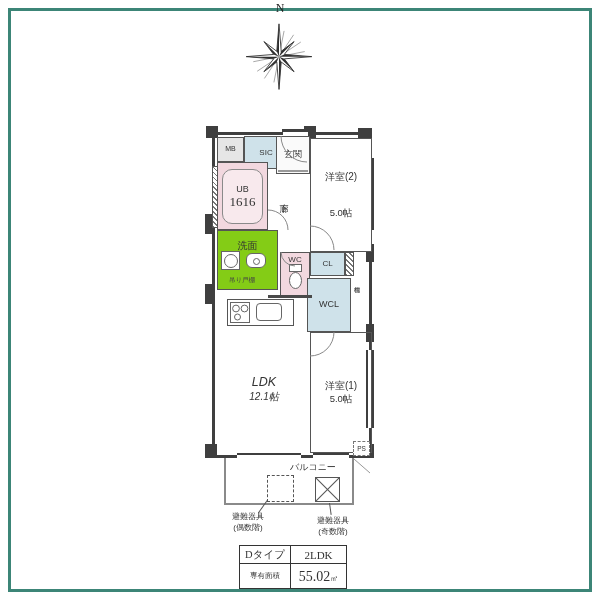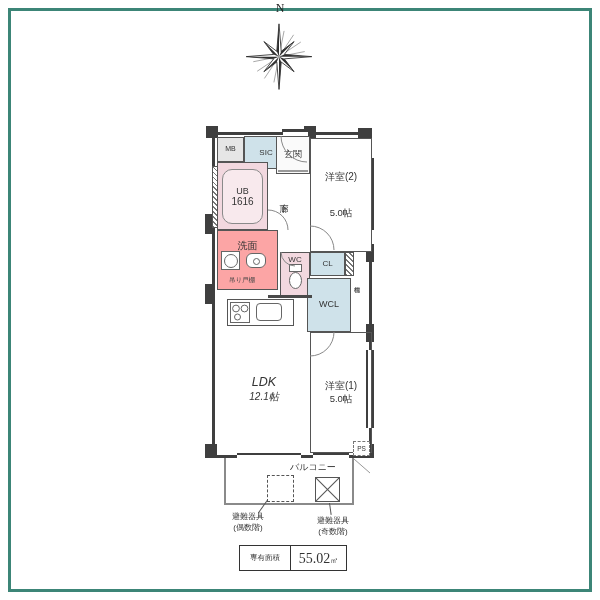--- a/index.html
+++ b/index.html
@@ -40,22 +40,22 @@
   
   .room{border:1.5px solid #555;display:flex;align-items:center;justify-content:center;
         flex-direction:column;text-align:center;line-height:1.25;}
   #mb{left:217px;top:137px;width:27px;height:25px;background:#e6e6e6;font-size:7px;}
   #sic{left:244px;top:136px;width:44px;height:33px;background:#cfe2ea;font-size:8px;}
   #genkan{left:276px;top:136px;width:34px;height:38px;background:#fafafa;font-size:9px;}
   #step-line{left:278px;top:170px;width:30px;height:2px;background:#999;}
   #ub{left:217px;top:162px;width:51px;height:68px;background:#f2d8df;}
   #bathtub{left:222px;top:169px;width:41px;height:55px;border:1.5px solid #8a8a8a;border-radius:10px;
            background:rgba(255,255,255,.45);display:flex;flex-direction:column;align-items:center;justify-content:center;}
-  #bathtub .l1{font-size:9px;} #bathtub .l2{font-size:10px;}
-  #senmen{left:217px;top:230px;width:61px;height:60px;background:#fca5a5;
+  #bathtub .l1{font-size:9px;} #bathtub .l2{font-size:13px;font-family:Liberation Serif, serif;}
+  #senmen{left:217px;top:230px;width:61px;height:60px;background:#84cc16;
           justify-content:flex-start;padding-top:9px;font-size:10px;}
   #washer{left:221px;top:251px;width:19px;height:19px;border:1px solid #666;background:#fff;}
   #washer .circ{width:12px;height:12px;border:1px solid #666;border-radius:50%;margin:2px auto;}
   #basin{left:246px;top:253px;width:20px;height:15px;border:1px solid #666;border-radius:6px;background:#fff;}
   #basin .circ{width:5px;height:5px;border:1px solid #666;border-radius:50%;margin:4px auto;}
   #tsuridana{left:216px;top:276px;width:52px;text-align:center;font-size:6.5px;color:#444;}
   #rouka{left:277px;top:196px;writing-mode:vertical-rl;font-size:9px;letter-spacing:2px;}
   #room2{left:310px;top:138px;width:62px;height:114px;background:#fff;font-size:10px;gap:24px;}
   #room2 .sz{font-size:9.5px;}
   #wc{left:280px;top:252px;width:30px;height:44px;background:#f2d8df;
@@ -236,20 +236,24 @@
     <span>避難器具</span>
     <span>(偶数階)</span>
   </div>
   <div class="abs hinan" id="hinan-odd">
     <span>避難器具</span>
     <span>(奇数階)</span>
   </div>
 
   <table class="abs" id="spec">
     <tbody>
+        <tr class="r1">
+      <td class="c1" id="cell-type">Dタイプ</td>
+      <td class="c2" id="cell-layout">2LDK</td>
+    </tr>
     <tr class="r2">
       <td class="c1" id="cell-arealabel">専有面積</td>
       <td class="c2" id="cell-area">
         <span class="val">55.02</span><span class="unit">㎡</span>
       </td>
     </tr>
   </tbody>
     </table>
 
   <svg class="abs" id="arcs">

